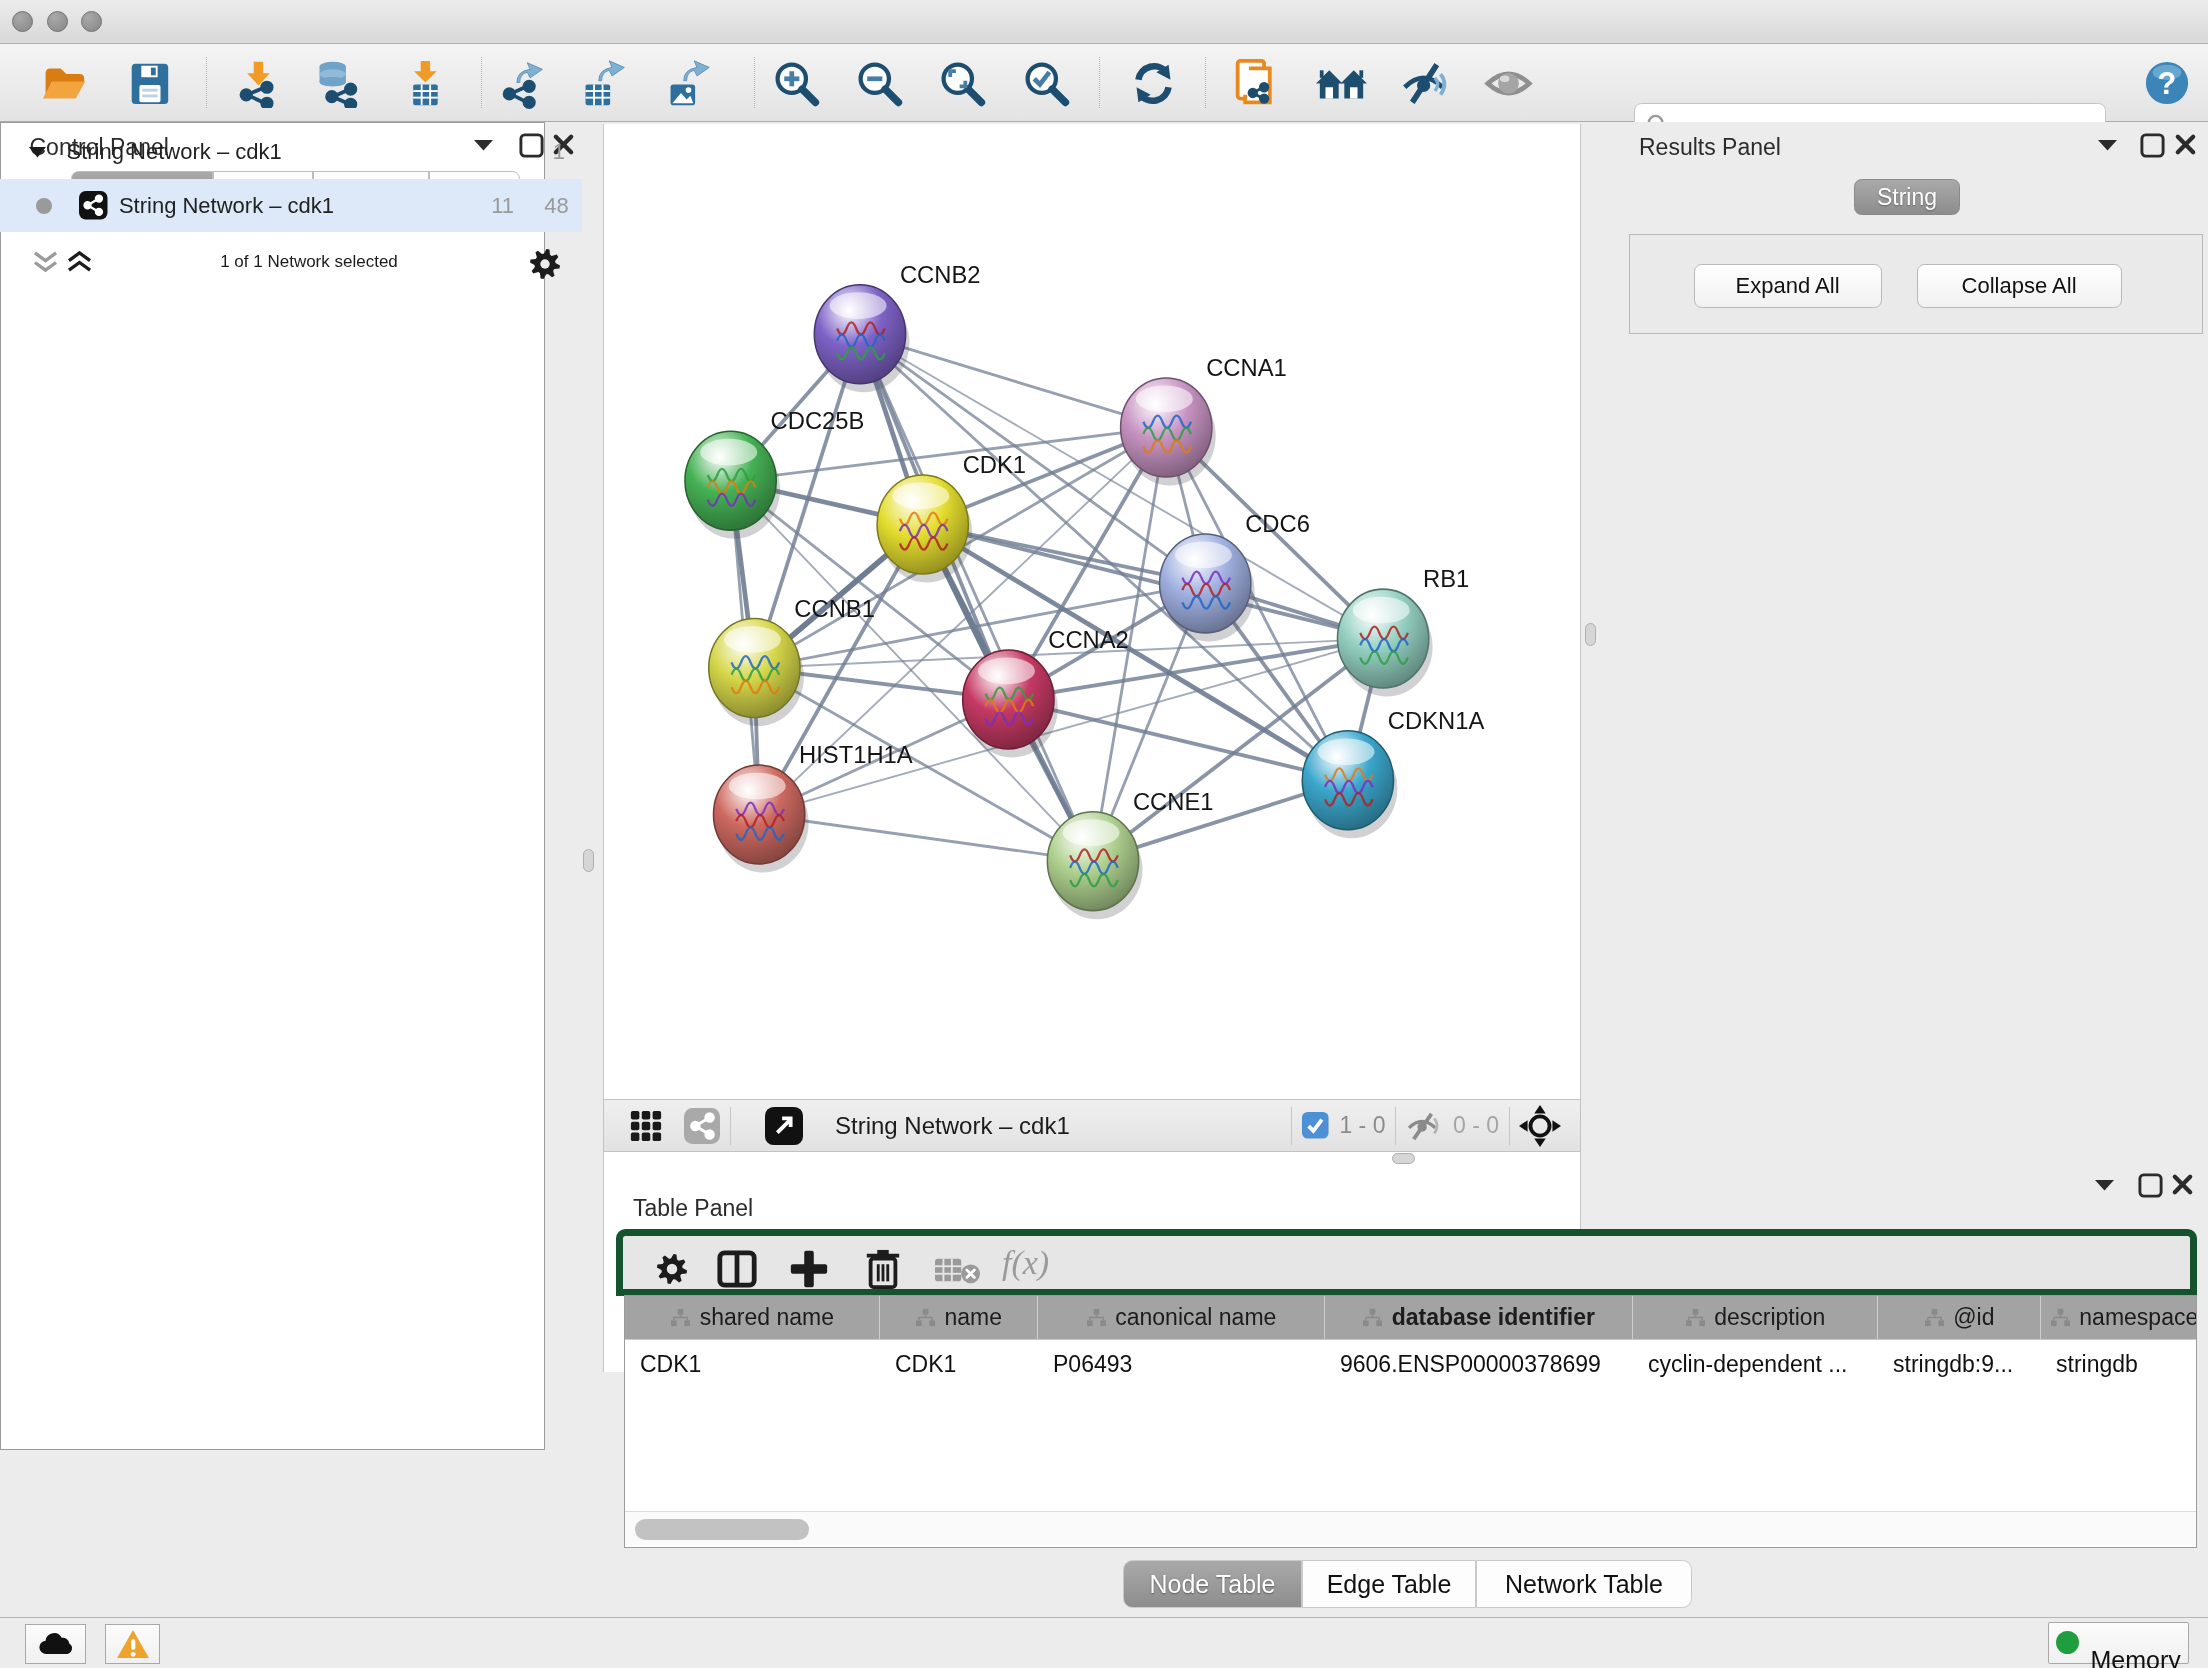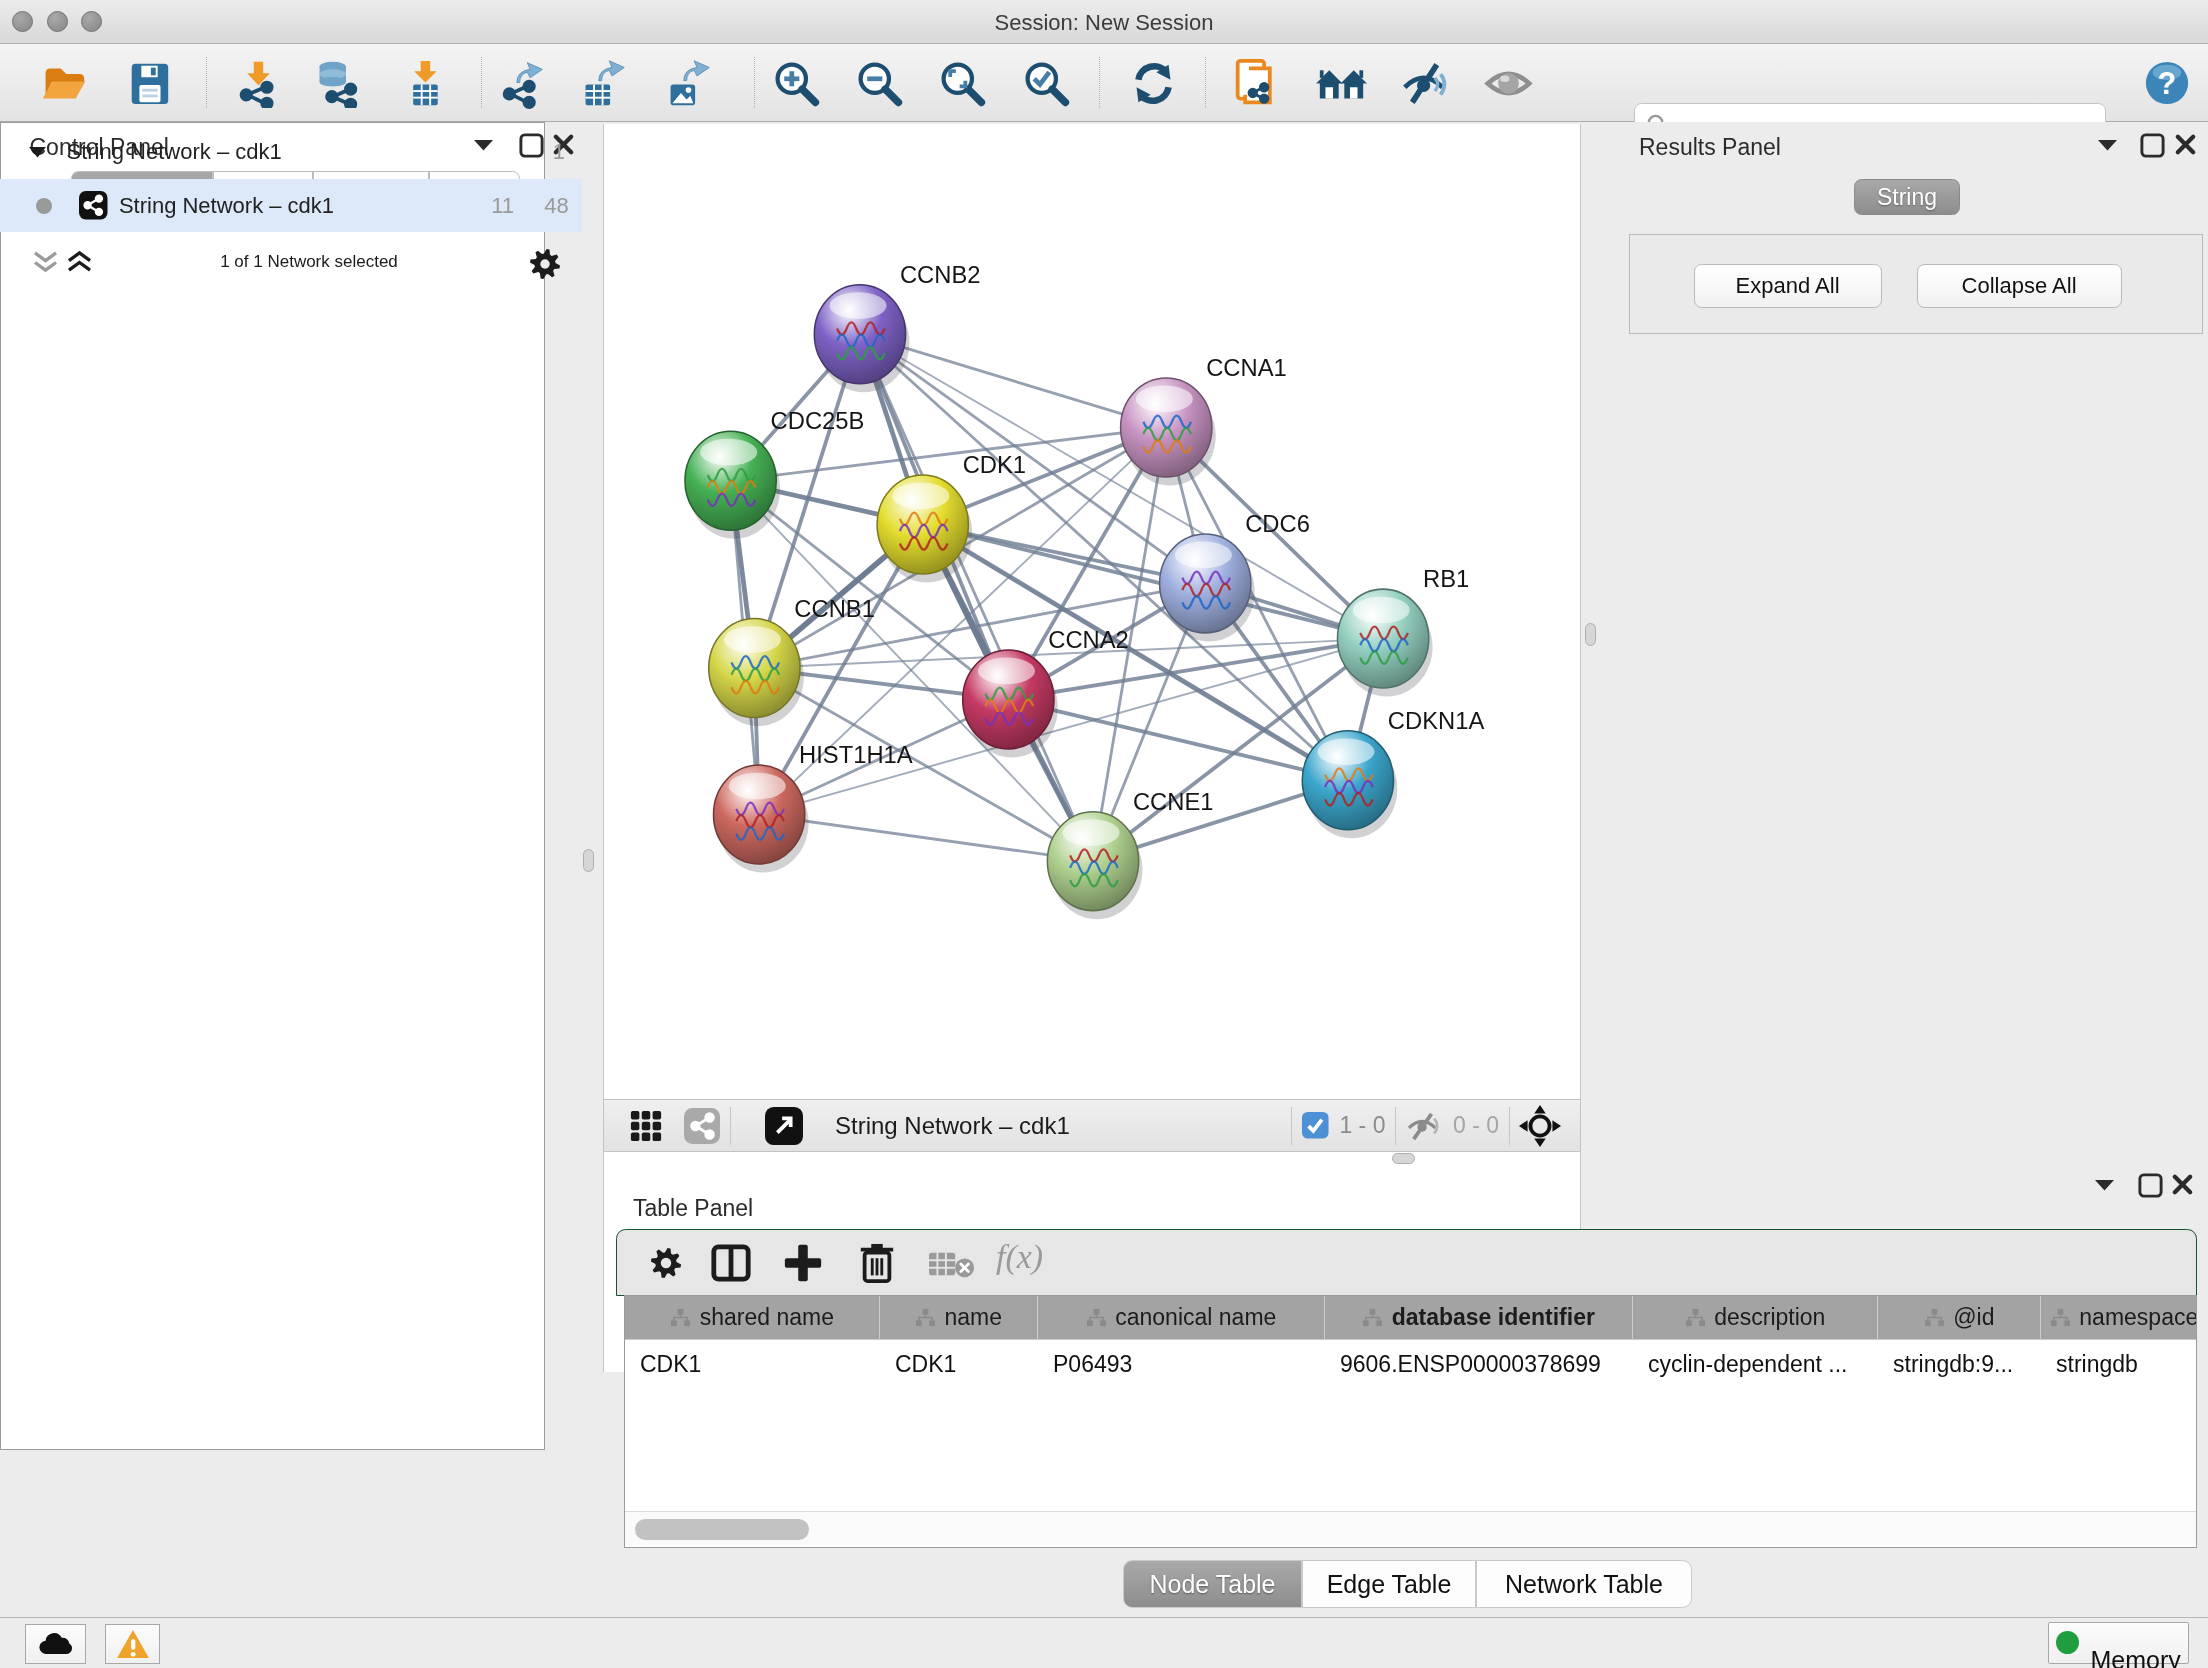--- a/index.html
+++ b/index.html
@@ -34,21 +34,21 @@
   #netview { left:603px; top:124px; width:978px; height:1248px; background:#fff; border-left:1px solid #c6c6c6; border-right:1px solid #c6c6c6; }
   #netfooter { left:603px; top:1099px; width:978px; height:53px; background:linear-gradient(#efefef,#e2e2e2); border:1px solid #c2c2c2; display:flex; align-items:center; }
   .nfsep { width:0; height:38px; border-left:1px solid #c6c6c6; margin:0 9.5px; }
   .splitdot { position:absolute; background:#d6d6d6; border:1px solid #aeaeae; border-radius:11.4px; }
 
   
   #results { left:1620px; top:122px; width:589px; height:1493px; background:#ececec; }
   .btn { background:linear-gradient(#ffffff,#f1f1f1); border:1px solid #b9b9b9; border-radius:7.6px; font-size:22px; color:#111; display:flex; align-items:center; justify-content:center; }
 
   
-  #tp-toolbar { left:616px; top:1229px; width:1581px; height:67px; background:#e6e6e6; border:1px solid #14532d; border-radius:9.5px 9.5px 0 0; }
+  #tp-toolbar { left:616px; top:1229px; width:1581px; height:67px; background:#e6e6e6; border:7px solid #14532d; border-radius:9.5px 9.5px 0 0; }
   #tablebox { left:624px; top:1295px; width:1573px; height:253px; background:#fff; border:1.9px solid #9b9b9b; overflow:hidden; }
   #thead { position:absolute; left:0; top:0; height:44px; background:#a3a3a3; border-bottom:1.9px solid #c9c9c9; display:flex; }
   .th { display:flex; align-items:center; justify-content:center; gap:8.6px; border-right:1px solid #cdcdcd; font-size:23px; color:#1c1c1c; overflow:hidden; white-space:nowrap; }
   #trow { position:absolute; left:0; top:46px; height:44px; display:flex; }
   .td { display:flex; align-items:center; padding-left:15px; font-size:23px; color:#111; overflow:hidden; white-space:nowrap; }
   #hscroll { position:absolute; left:0; top:215px; width:100%; height:34px; background:#fafafa; border-top:1px solid #dcdcdc; }
   #hthumb { position:absolute; left:9.5px; top:6.7px; width:174px; height:21px; background:#c2c2c2; border-radius:10.5px; }
   .btab { position:absolute; top:1560px; height:48px; display:flex; align-items:center; justify-content:center; font-size:25px; background:#fdfdfd; border:1px solid #c9c9c9; color:#111; }
   .btab.sel { background:linear-gradient(#a9a9a9,#8d8d8d); color:#fff; text-shadow:0 1px 1.9px rgba(0,0,0,.4); }
 
@@ -56,21 +56,20 @@
   #statusbar { left:0; top:1617px; width:2208px; height:51px; background:#ececec; border-top:1.9px solid #b6b6b6; }
   .sbtn { position:absolute; background:linear-gradient(#fcfcfc,#f0f0f0); border:1.9px solid #a8a8a8; display:flex; align-items:center; justify-content:center; }
 </style>
 </head>
 <body>
 
 <div id="titlebar" class="abs">
   <div class="traffic abs" style="left:12.4px;"></div>
   <div class="traffic abs" style="left:47px;"></div>
   <div class="traffic abs" style="left:81px;"></div>
-  <div id="win-title" class="abs">Session: New Session</div>
 </div>
 
 <div id="toolbar" class="abs">
   <div class="tbtn abs" style="left:35px">
     <svg width="49" height="49" viewBox="0 0 52 52">
       <path d="M7 42 V15 q0-5 5-5 h11 l6 6 h14 q5 0 5 5 v4 H13 Z" fill="#d97c12"></path>
       <path d="M4 42 L14 24 H49 L39 42 Z" fill="#f2a43e"></path>
     </svg>
   </div>
   <div class="tbtn abs" style="left:120px">

